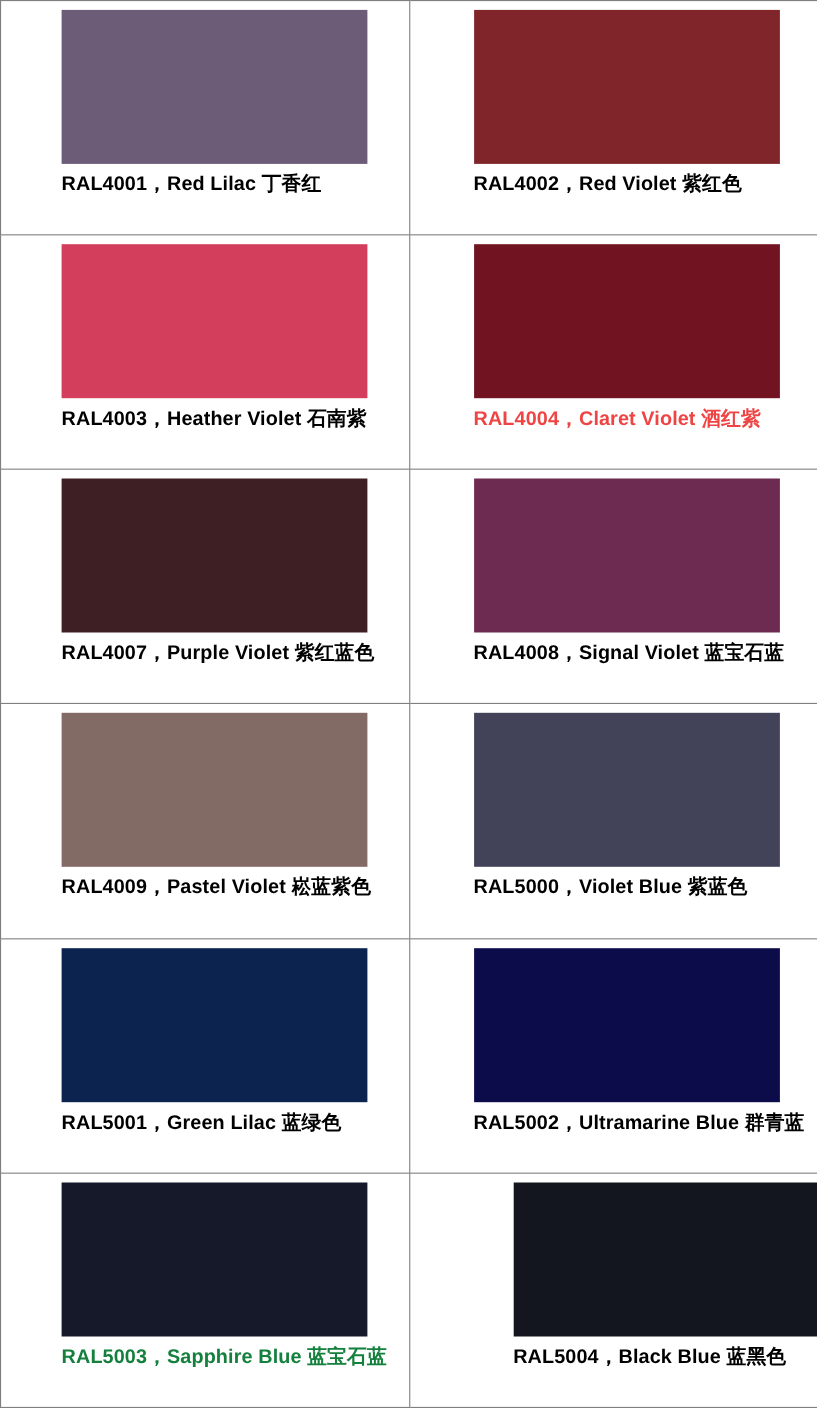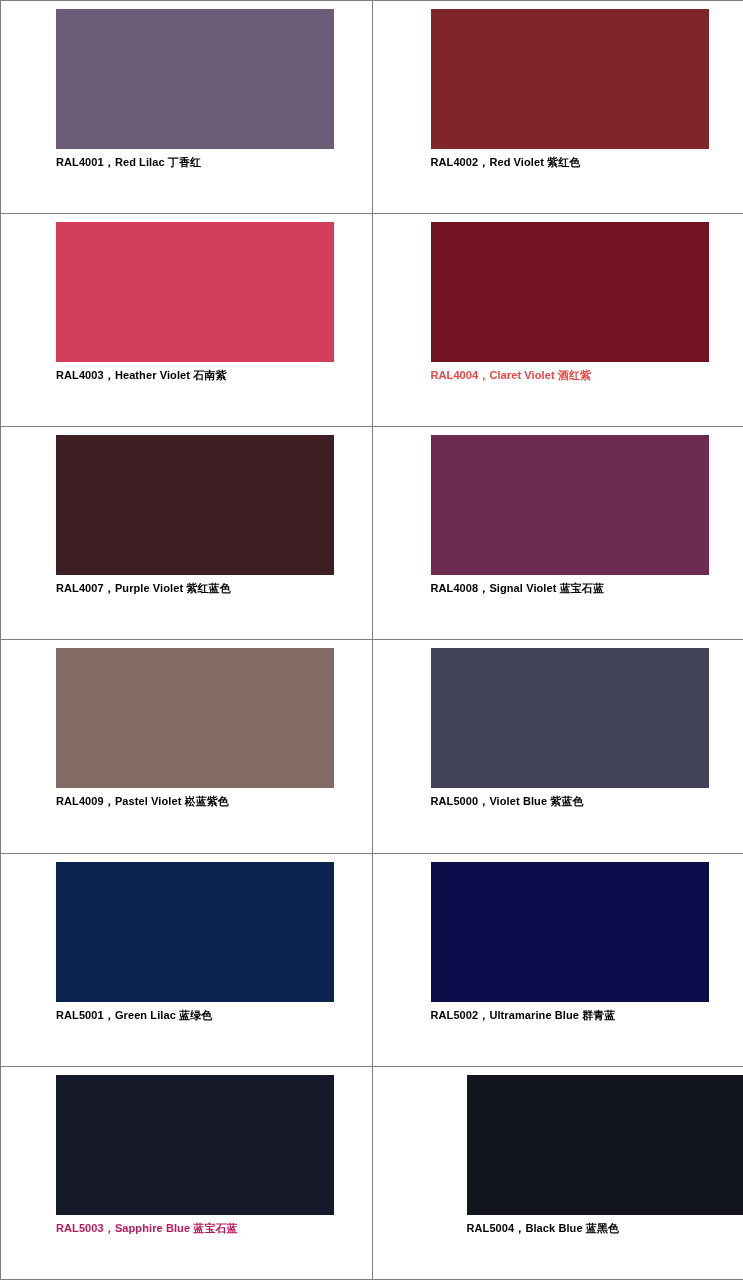--- a/index.html
+++ b/index.html
@@ -40,21 +40,21 @@
   }
   .swatch {
     width: 278px;
     height: 140px;
     margin-left: 55px;
     flex: 0 0 auto;
   }
   .cell-label {
     margin-left: 55px;
     margin-top: 6px;
-    font-size: 11px;
+    font-size: 18px;
     line-height: 1.35;
     color: #000000;
     white-space: nowrap;
     font-weight: bold;
     letter-spacing: 0.1px;
   }
   
   td.col-right .swatch { margin-left: 58px; }
   td.col-right .cell-label { margin-left: 58px; }
 </style>
@@ -137,21 +137,21 @@
           <div class="swatch" style="background-color: rgb(12, 12, 74);"></div>
           <div class="cell-label" style="color: rgb(0, 0, 0);">RAL5002，Ultramarine Blue 群青蓝</div>
         </div>
       </td>
     </tr>
 
     <tr>
       <td class="color-cell col-left" style="border-color: rgb(127, 127, 127);">
         <div class="cell-inner">
           <div class="swatch" style="background-color: rgb(21, 25, 42);"></div>
-          <div class="cell-label" style="color: #be185d; text-align: center;">RAL5003，Sapphire Blue 蓝宝石蓝</div>
+          <div class="cell-label" style="color: #15803d; text-align: center;">RAL5003，Sapphire Blue 蓝宝石蓝</div>
         </div>
       </td>
       <td class="color-cell col-right" style="border-color: rgb(127, 127, 127); padding-left: 36px;">
         <div class="cell-inner">
           <div class="swatch" style="background-color: rgb(20, 22, 31);"></div>
           <div class="cell-label" style="color: rgb(0, 0, 0);">RAL5004，Black Blue 蓝黑色</div>
         </div>
       </td>
     </tr>
 

